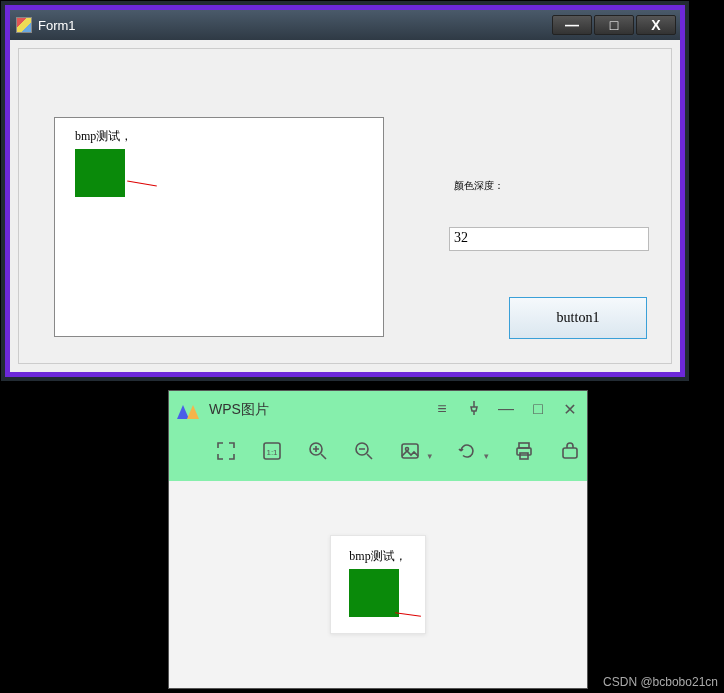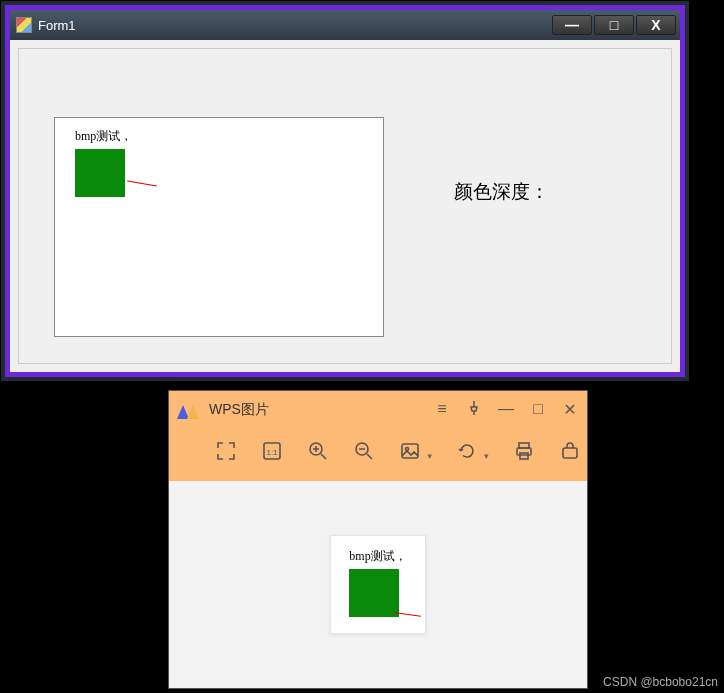--- a/index.html
+++ b/index.html
@@ -70,21 +70,21 @@
   }
   .bmp-line {
     position: absolute;
     width: 30px; height: 1px; background: #d00;
     left: 52px; top: 55px;
     transform: rotate(10deg);
   }
   .label-depth {
     position: absolute;
     left: 435px; top: 130px;
-    font-family: Liberation Serif, serif; font-size: 19px;
+    font-family: Liberation Serif, serif; font-size: 10px;
   }
   .textbox {
     position: absolute;
     left: 430px; top: 178px;
     width: 200px; height: 24px;
     background: #fff;
     border: 1px solid #bbb;
     padding: 2px 4px;
     font-family: SimSun, serif; font-size: 14px;
   }
@@ -95,21 +95,21 @@
     background: linear-gradient(#f5f9fc,#dbe7f0);
     border: 1px solid #3aa0d8;
     font-family: SimSun, serif; font-size: 14px;
     display: flex; align-items: center; justify-content: center;
   }
   
   .wps {
     position: absolute;
     left: 168px; top: 390px;
     width: 420px; height: 299px;
-    background: #fdba74;
+    background: #86efac;
     border: 1px solid #555;
   }
   .wps-titlebar {
     height: 38px;
     display: flex; align-items: center;
     padding: 0 8px;
     gap: 10px;
   }
   .wps-logo {
     width: 22px; height: 18px; position: relative;
@@ -164,20 +164,22 @@
   </div>
   <div class="client">
     <div class="picturebox">
       <div class="bmp-img">
         <div class="bmp-text">bmp测试，</div>
         <div class="bmp-square"></div>
         <div class="bmp-line"></div>
       </div>
     </div>
     <div class="label-depth">颜色深度：</div>
+    <div class="textbox">32</div>
+    <div class="button1">button1</div>
   </div>
 </div>
 
 <div class="wps">
   <div class="wps-titlebar">
     <div class="wps-logo"></div>
     <div class="wps-title">WPS图片</div>
     <div class="wps-ctrls">
       <div class="wps-ctrl">≡</div>
       <div class="wps-ctrl">

